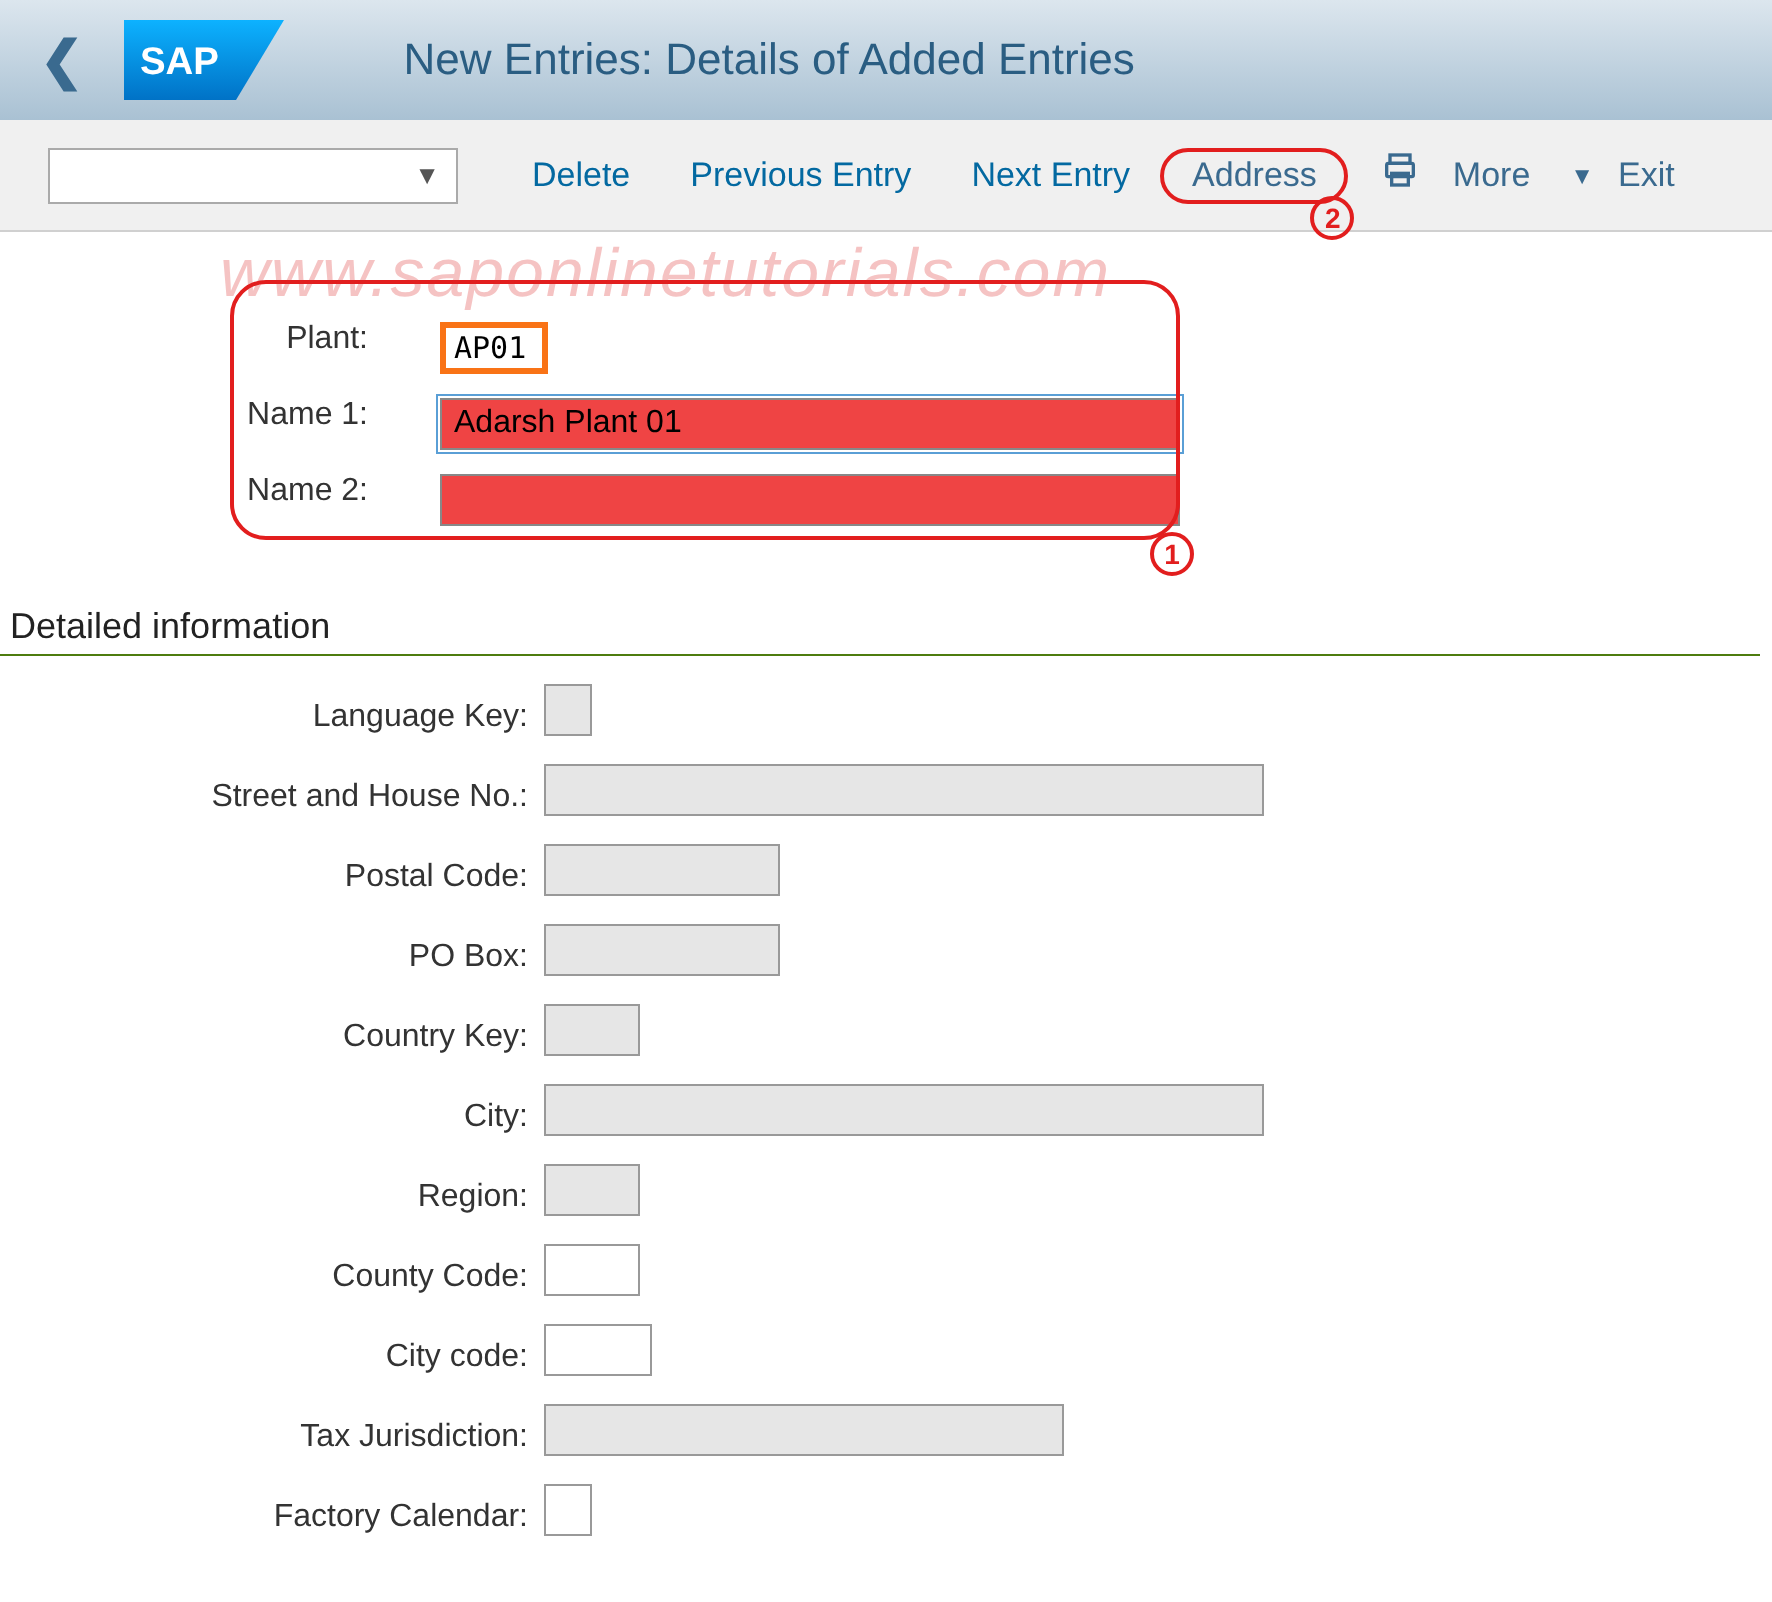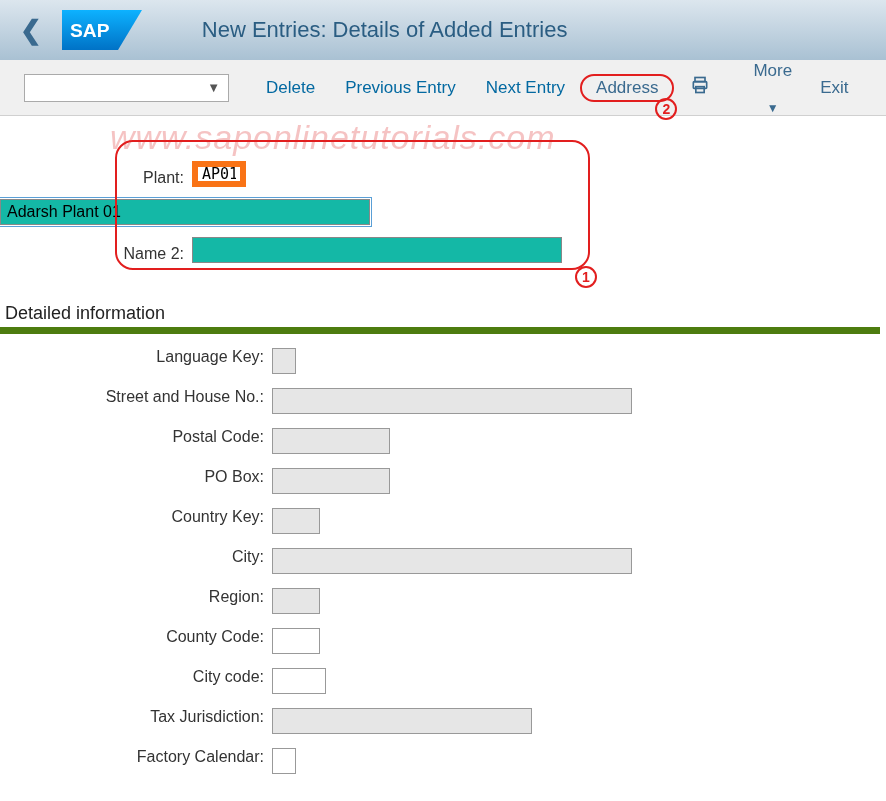--- a/index.html
+++ b/index.html
@@ -93,33 +93,32 @@
     justify-content: center;
   }
   .print-icon {
     margin-left: 16px;
     color: #3a6a8f;
     font-size: 18px;
     cursor: pointer;
     user-select: none;
   }
   .more-btn {
-    margin-left: 43px;
+    margin-left: 16px;
     color: #3a6a8f;
     font-size: 17px;
     cursor: pointer;
     user-select: none;
     display: flex;
     align-items: center;
     gap: 20px;
-    flex-direction: column;
   }
   .more-chevron { font-size: 12px; }
   .exit-btn {
-    margin-left: 28px;
+    margin-left: 12px;
     color: #3a6a8f;
     font-size: 17px;
     cursor: pointer;
     user-select: none;
   }
   .watermark {
     position: absolute;
     top: 118px;
     left: 110px;
     font-size: 34px;
@@ -158,62 +157,63 @@
     display: flex;
     align-items: center;
     justify-content: center;
     z-index: 4;
   }
   .form-area {
     padding-top: 27px;
   }
   .form-row {
     display: flex;
-    align-items: flex-end;
+    align-items: flex-start;
     margin-bottom: 12px;
+    gap: 28px;
   }
   .form-row .label {
     width: 192px;
     text-align: right;
     padding-right: 8px;
     font-size: 16px;
     color: #333;
   }
   .input-sm {
     width: 54px;
     height: 26px;
-    border: 6px solid #f97316;
+    border: 3px solid #f97316;
     background: #fff;
     padding: 2px 4px;
     font-family: monospace;
     font-size: 15px;
   }
   .input-lg {
     width: 370px;
     height: 26px;
     border: 1px solid #888;
-    background: #14b8a6;
+    background: #ef4444;
     padding: 2px 6px;
     font-size: 16px;
   }
   .input-lg.focused {
     outline: 1.5px solid #5a9fd6;
     outline-offset: 1px;
   }
   .section-title {
     font-size: 18px;
     color: #222;
     padding: 28px 0 3px 5px;
-    border-bottom: 7px solid #4d7c0f;
+    border-bottom: 1px solid #4d7c0f;
     margin-bottom: 14px;
     width: 880px;
   }
   .detail-row {
     display: flex;
-    align-items: flex-start;
+    align-items: flex-end;
     margin-bottom: 14px;
   }
   .detail-row .dlabel {
     width: 272px;
     text-align: right;
     padding-right: 8px;
     font-size: 16px;
     color: #333;
   }
   .dinput {
@@ -278,20 +278,21 @@
 <div class="content">
   <div class="red-box"></div>
   <div class="callout-1">1</div>
 
   <div class="form-area">
     <div class="form-row">
       <div class="label">Plant:</div>
       <input class="input-sm" value="AP01" style="">
     </div>
     <div class="form-row">
+      <div class="label">Name 1:</div>
       <input class="input-lg focused" value="Adarsh Plant 01" style="">
     </div>
     <div class="form-row">
       <div class="label">Name 2:</div>
       <input class="input-lg" value="" style="">
     </div>
   </div>
 
   <div class="section-title">Detailed information</div>
 

